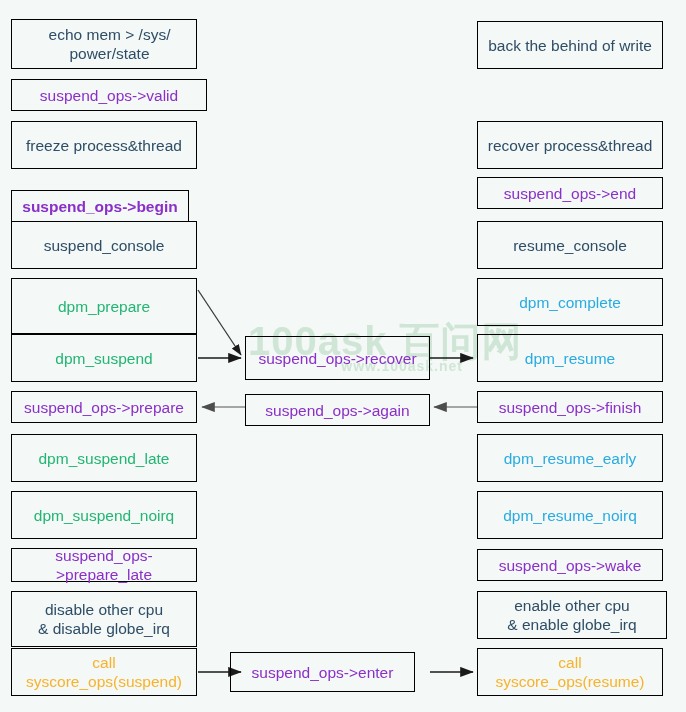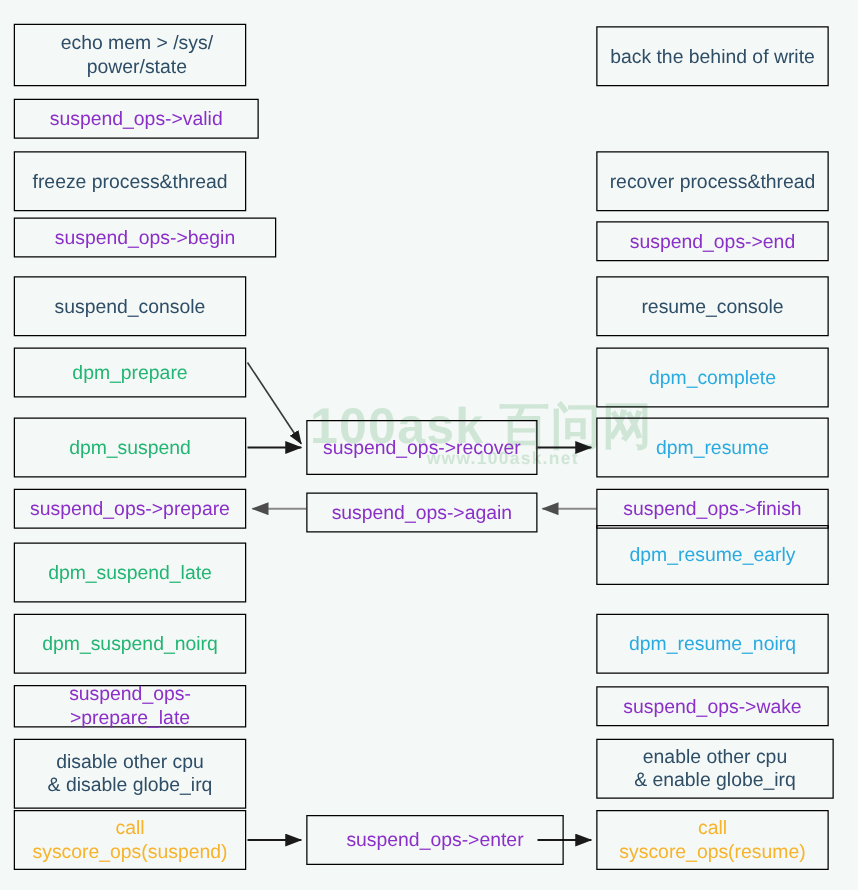--- a/index.html
+++ b/index.html
@@ -95,45 +95,45 @@
     <line x1="198" y1="672" x2="241" y2="672" stroke="#1a1a1a" stroke-width="1.6" marker-end="url(#ahB)"></line>
 
     <line x1="430" y1="672" x2="473" y2="672" stroke="#1a1a1a" stroke-width="1.6" marker-end="url(#ahB)"></line>
   </svg>
 
   <div id="nodes">
       <div class="node c-dark" style="left: 11px; top: 19px; width: 186px; height: 50px; padding-left: 11px;">echo mem &gt; /sys/
 power/state</div>
       <div class="node c-purple" style="left: 11px; top: 79px; width: 196px; height: 32px;">suspend_ops-&gt;valid</div>
       <div class="node c-dark" style="left: 11px; top: 121px; width: 186px; height: 48px;">freeze process&amp;thread</div>
-      <div class="node c-purple" style="left: 11px; top: 174px; width: 210px; height: 32px;">suspend_ops-&gt;begin</div>
+      <div class="node c-purple" style="left: 11px; top: 190px; width: 178px; height: 32px; font-weight: bold;">suspend_ops-&gt;begin</div>
       <div class="node c-dark" style="left: 11px; top: 221px; width: 186px; height: 48px;">suspend_console</div>
-      <div class="node c-green" style="left: 11px; top: 278px; width: 186px; height: 40px;">dpm_prepare</div>
+      <div class="node c-green" style="left: 11px; top: 278px; width: 186px; height: 56px;">dpm_prepare</div>
       <div class="node c-green" style="left: 11px; top: 334px; width: 186px; height: 48px;">dpm_suspend</div>
       <div class="node c-purple" style="left: 11px; top: 391px; width: 186px; height: 32px;">suspend_ops-&gt;prepare</div>
       <div class="node c-green" style="left: 11px; top: 434px; width: 186px; height: 48px;">dpm_suspend_late</div>
       <div class="node c-green" style="left: 11px; top: 491px; width: 186px; height: 48px;">dpm_suspend_noirq</div>
       <div class="node c-purple overflow" style="left: 11px; top: 548px; width: 186px; height: 34px;">suspend_ops-
 &gt;prepare_late</div>
       <div class="node c-dark" style="left: 11px; top: 591px; width: 186px; height: 56px;">disable other cpu
 &amp; disable globe_irq</div>
       <div class="node c-orange" style="left: 11px; top: 648px; width: 186px; height: 48px;">call
 syscore_ops(suspend)</div>
       <div class="node c-dark" style="left: 477px; top: 21px; width: 186px; height: 48px; text-align: center;">back the behind of write</div>
       <div class="node c-dark" style="left: 477px; top: 121px; width: 186px; height: 48px;">recover process&amp;thread</div>
       <div class="node c-purple" style="left: 477px; top: 177px; width: 186px; height: 32px;">suspend_ops-&gt;end</div>
       <div class="node c-dark" style="left: 477px; top: 221px; width: 186px; height: 48px;">resume_console</div>
       <div class="node c-cyan" style="left: 477px; top: 278px; width: 186px; height: 48px;">dpm_complete</div>
       <div class="node c-cyan" style="left: 477px; top: 334px; width: 186px; height: 48px;">dpm_resume</div>
       <div class="node c-purple" style="left: 477px; top: 391px; width: 186px; height: 32px;">suspend_ops-&gt;finish</div>
-      <div class="node c-cyan" style="left: 477px; top: 420px; width: 186px; height: 48px;">dpm_resume_early</div>
+      <div class="node c-cyan" style="left: 477px; top: 434px; width: 186px; height: 48px;">dpm_resume_early</div>
       <div class="node c-cyan" style="left: 477px; top: 491px; width: 186px; height: 48px;">dpm_resume_noirq</div>
       <div class="node c-purple" style="left: 477px; top: 549px; width: 186px; height: 32px;">suspend_ops-&gt;wake</div>
       <div class="node c-dark" style="left: 477px; top: 591px; width: 190px; height: 48px;">enable other cpu
 &amp; enable globe_irq</div>
       <div class="node c-orange" style="left: 477px; top: 648px; width: 186px; height: 48px;">call
 syscore_ops(resume)</div>
       <div class="node c-purple" style="left: 245px; top: 336px; width: 185px; height: 44px;">suspend_ops-&gt;recover</div>
       <div class="node c-purple" style="left: 245px; top: 394px; width: 185px; height: 32px;">suspend_ops-&gt;again</div>
-      <div class="node c-purple" style="left: 245px; top: 652px; width: 206px; height: 40px;">suspend_ops-&gt;enter</div>
+      <div class="node c-purple" style="left: 230px; top: 652px; width: 185px; height: 40px;">suspend_ops-&gt;enter</div>
     </div>
 
 </div>
 
 </body></html>

